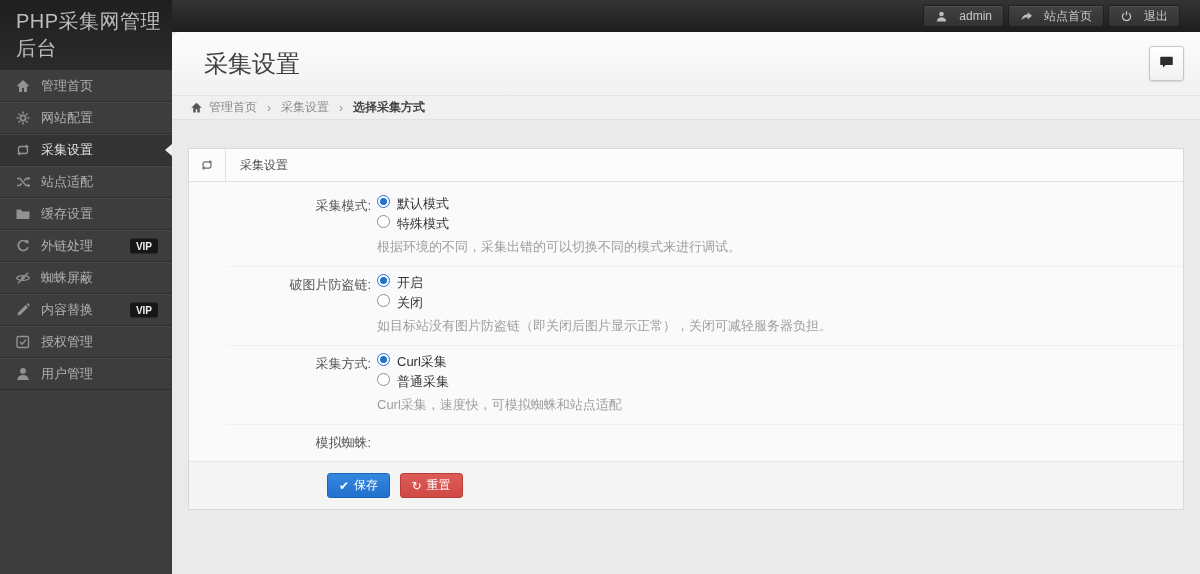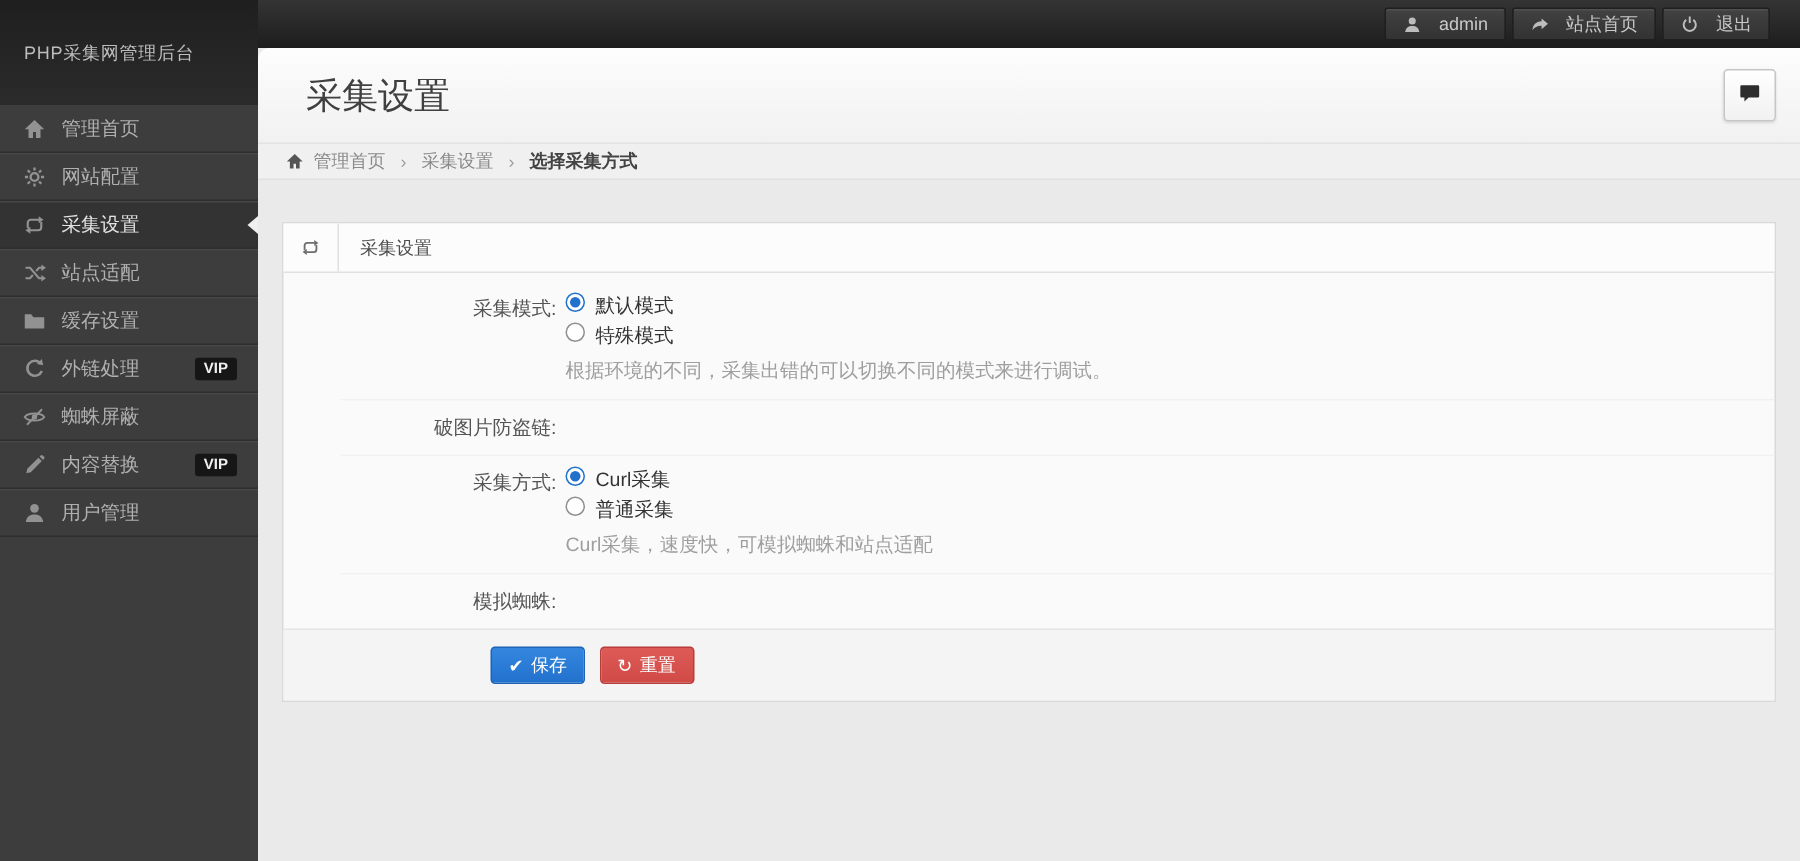--- a/index.html
+++ b/index.html
@@ -12,21 +12,21 @@
   .topbar-actions { position:absolute; right:20px; top:5px; display:flex; gap:4px; }
   .tb-btn { display:flex; align-items:center; gap:11px; height:22px; padding:0 11px;
     background:linear-gradient(#424242,#323232); border:1px solid #1f1f1f; border-radius:2px;
     color:#c9c9c9; font-size:12px; cursor:pointer; box-shadow:inset 0 1px 0 rgba(255,255,255,.08); }
   .tb-btn .icon { display:flex; color:#bdbdbd; }
 
   
   .sidebar { position:absolute; left:0; top:0; bottom:0; width:172px; background:#3d3d3d; z-index:2; }
   .sidebar-header { height:70px; background:linear-gradient(#1f1f1f,#2b2b2b);
     display:flex; align-items:center; padding-left:16px; }
-  .logo-text { color:#bdbdbd; font-size:12px; letter-spacing:.5px; }
+  .logo-text { color:#bdbdbd; font-size:20px; letter-spacing:.5px; }
   .sidebar-menu { list-style:none; }
   .sidebar-item { position:relative; height:32px; display:flex; align-items:center; padding-left:15px;
     color:#b0b0b0; font-size:13px; cursor:pointer;
     border-top:1px solid #474747; border-bottom:1px solid #2e2e2e; }
   .sidebar-item:first-child { border-top:none; }
   .sidebar-item .icon { width:16px; height:16px; margin-right:10px; color:#929292; display:flex; }
   .sidebar-item.active { background:#333333; color:#e2e2e2; }
   .sidebar-item.active::after { content:""; position:absolute; right:0; top:50%; margin-top:-6px;
     width:0; height:0; border:6px solid transparent; border-right:7px solid #efefef; border-left:none; }
   .vip-badge { position:absolute; right:14px; top:50%; transform:translateY(-50%);
@@ -197,20 +197,31 @@
       <li class="sidebar-item">
     <span class="icon">
           <svg width="16" height="16" viewBox="0 0 16 16" aria-hidden="true">
             <path d="M2.5 13.5l.7-3 7.4-7.4 2.3 2.3-7.4 7.4z" fill="currentColor"></path>
             <path d="M11.4 2.3l2.3 2.3.7-.7a1 1 0 0 0 0-1.4l-.9-.9a1 1 0 0 0-1.4 0z" fill="currentColor"></path>
           </svg>
         </span>
     <span class="label">内容替换</span>
   <span class="vip-badge">VIP</span>
       </li>
+      <li class="sidebar-item">
+    <span class="icon">
+          <svg width="16" height="16" viewBox="0 0 16 16" aria-hidden="true">
+            <g fill="none" stroke="currentColor" stroke-width="1.4">
+              <rect x="2" y="2.5" width="11.5" height="11" rx="1.5"></rect>
+              <path d="M5 8l2.2 2.2L11 5.5"></path>
+            </g>
+          </svg>
+        </span>
+    <span class="label">授权管理</span>
+  </li>
       <li class="sidebar-item">
     <span class="icon">
           <svg width="16" height="16" viewBox="0 0 16 16" aria-hidden="true">
             <circle cx="8" cy="4.9" r="2.9" fill="currentColor"></circle>
             <path d="M2.2 14c.4-3.4 2.6-5 5.8-5s5.4 1.6 5.8 5z" fill="currentColor"></path>
           </svg>
         </span>
     <span class="label">用户管理</span>
   </li>
     </ul>
@@ -271,20 +282,33 @@
               <label class="radio-option">
     <input type="radio" name="row0" style="">
     <span class="opt-label">特殊模式</span>
   </label>
             </div>
       <div class="help-text">根据环境的不同，采集出错的可以切换不同的模式来进行调试。</div>
     </div>
   </div>
         <div class="form-row">
     <div class="row-label">破图片防盗链:</div>
+    <div class="row-controls">
+      <div class="options">
+              <label class="radio-option">
+    <input type="radio" name="row1" checked="" style="">
+    <span class="opt-label">开启</span>
+  </label>
+              <label class="radio-option">
+    <input type="radio" name="row1" style="">
+    <span class="opt-label">关闭</span>
+  </label>
+            </div>
+      <div class="help-text">如目标站没有图片防盗链（即关闭后图片显示正常），关闭可减轻服务器负担。</div>
+    </div>
   </div>
         <div class="form-row">
     <div class="row-label">采集方式:</div>
     <div class="row-controls">
       <div class="options">
               <label class="radio-option">
     <input type="radio" name="row2" checked="" style="">
     <span class="opt-label">Curl采集</span>
   </label>
               <label class="radio-option">

